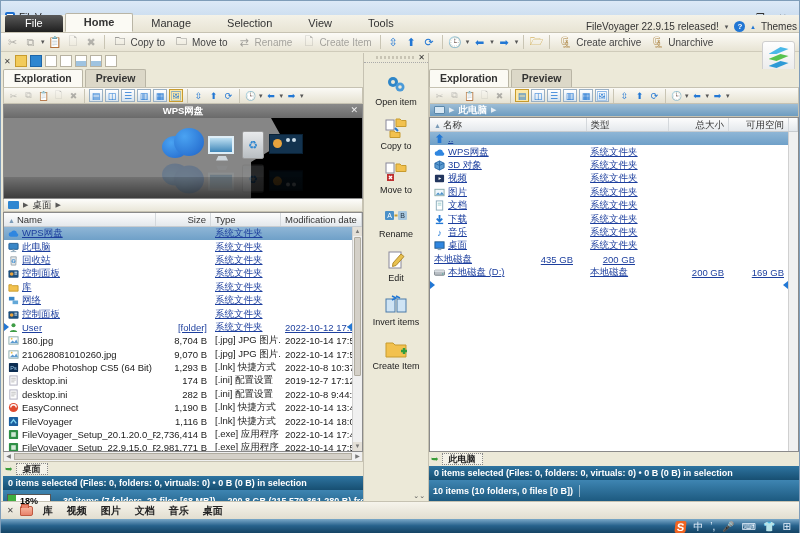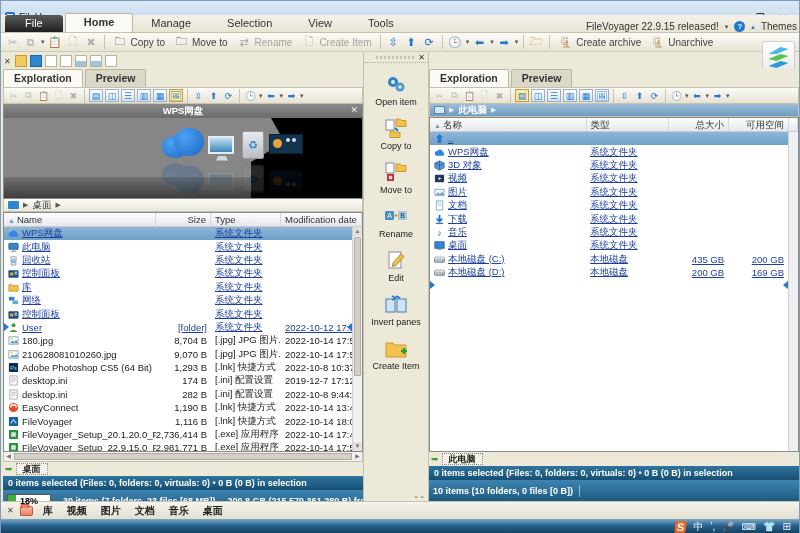--- a/index.html
+++ b/index.html
@@ -668,21 +668,21 @@
           <span class="clabel">Edit</span>
         </div>
         <div class="cbtn">
           <span class="cic">
             <svg width="24" height="22" viewBox="0 0 24 22">
               <rect x="2" y="6" width="9" height="13" fill="#cfe4f4" stroke="#4a7aa8"></rect>
               <rect x="13" y="6" width="9" height="13" fill="#cfe4f4" stroke="#4a7aa8"></rect>
               <path d="M8 3l4 2-4 2M16 5l-4-2" stroke="#2277d4" fill="none" stroke-width="1.5"></path>
             </svg>
           </span>
-          <span class="clabel">Invert panes</span>
+          <span class="clabel">Invert items</span>
         </div>
         <div class="cbtn">
           <span class="cic">
             <svg width="24" height="22" viewBox="0 0 24 22">
               <path d="M2 6h7l2 2h11v12H2z" fill="#f2c14e" stroke="#c79b2e"></path>
               <path d="M17 14h6M20 11v6" stroke="#2f9d3f" stroke-width="2.4"></path>
             </svg>
           </span>
           <span class="clabel">Create Item</span>
         </div>
@@ -855,30 +855,20 @@
                   <rect x="4" y="9.5" width="4" height="1.5" fill="#8aa4b8"></rect>
                 </svg>
               </span>
               <span>桌面</span>
             </span>
             <span class="c lnk" style="width:85px">系统文件夹</span>
             <span class="c right lnk" style="width:62px"></span>
             <span class="c right lnk" style="width:62px"></span>
           </div>
           <div class="row">
-            <span class="c nm lnk" style="width:162px">
-              <span class="ic">
-                <svg width="11" height="11" viewBox="0 0 12 12">
-                  <rect x="0.5" y="3.5" width="11" height="5.5" rx="1" fill="#b8bec4" stroke="#7a828a"></rect>
-                  <rect x="0.5" y="3.5" width="11" height="2" fill="#d8dde2"></rect>
-                  <circle cx="9.5" cy="7.5" r="0.8" fill="#4a9"></circle>
-                </svg>
-              </span>
-              <span>本地磁盘 (C:)</span>
-            </span>
             <span class="c lnk" style="width:85px">本地磁盘</span>
             <span class="c right lnk" style="width:62px">435 GB</span>
             <span class="c right lnk" style="width:62px">200 GB</span>
           </div>
           <div class="row">
             <span class="c nm lnk" style="width:162px">
               <span class="ic">
                 <svg width="11" height="11" viewBox="0 0 12 12">
                   <rect x="0.5" y="3.5" width="11" height="5.5" rx="1" fill="#b8bec4" stroke="#7a828a"></rect>
                   <rect x="0.5" y="3.5" width="11" height="2" fill="#d8dde2"></rect>

